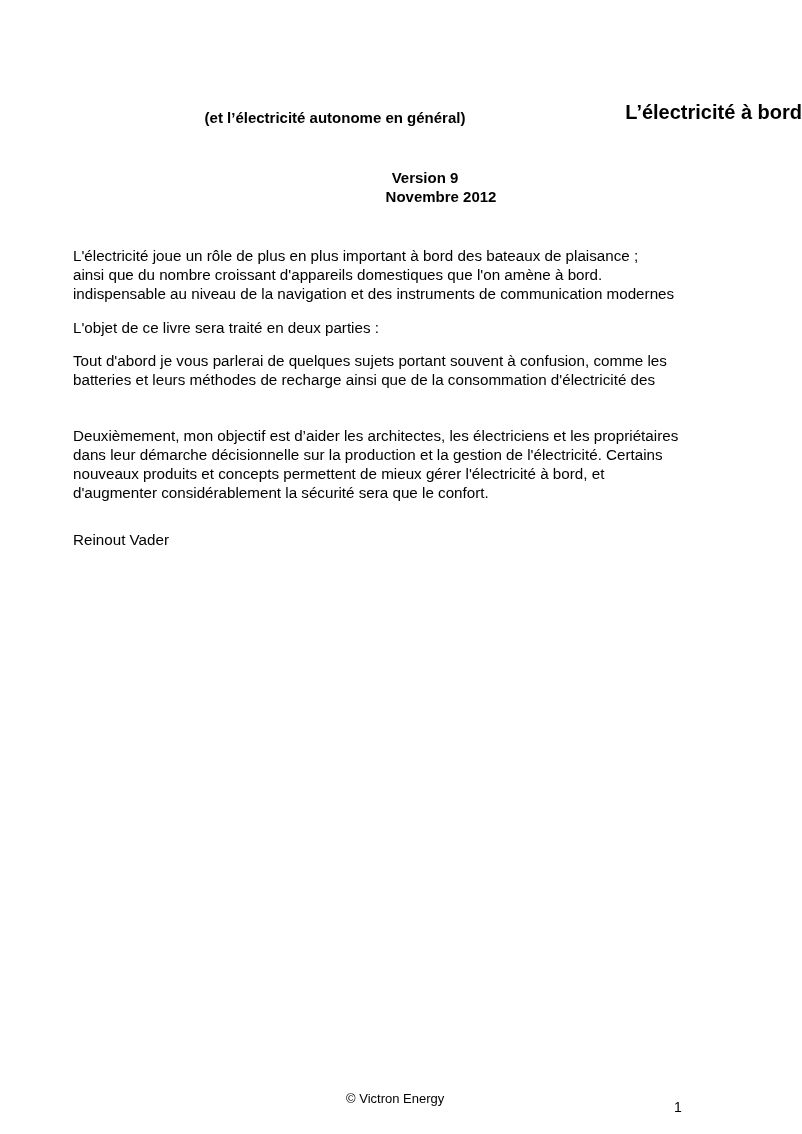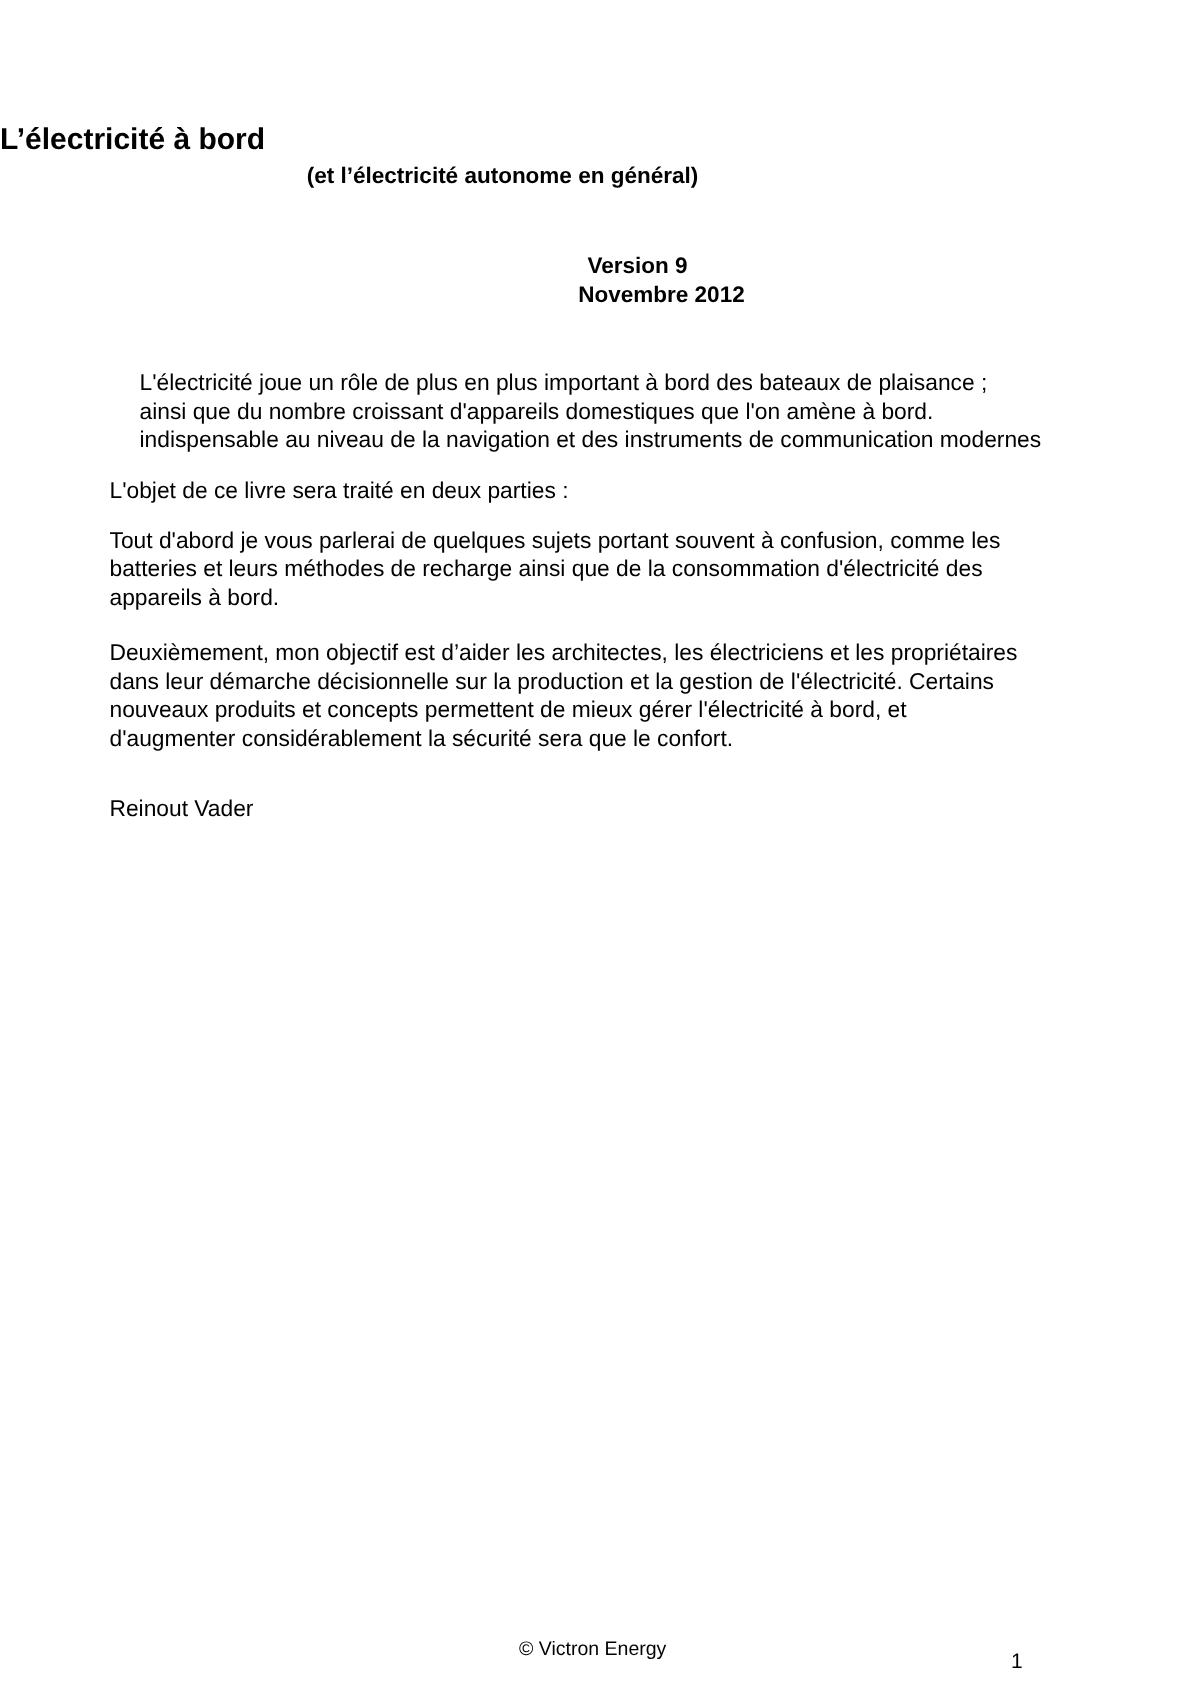--- a/index.html
+++ b/index.html
@@ -10,24 +10,24 @@
     body {
       width: 802px;
       height: 1134px;
       position: relative;
       overflow: hidden;
       font-family: "Liberation Sans", sans-serif;
       color: #000000;
     }
     .title {
       position: absolute;
-      top: 81px;
+      top: 100px;
       left: 0;
       width: 802px;
-      text-align: left;
+      text-align: right;
       font-weight: bold;
       font-size: 20px;
       line-height: 24px;
     }
     .subtitle {
       position: absolute;
       top: 108px;
       left: 0;
       width: 670px;
       text-align: center;
@@ -62,21 +62,21 @@
       left: 73px;
       width: 660px;
       font-size: 15.2px;
       line-height: 19px;
       margin: 0;
     }
     .line {
       display: block;
       white-space: nowrap;
     }
-    #p1 { top: 246px; margin-left: 20px; }
+    #p1 { top: 246px; }
     #p2 { top: 318px; }
     #p3 { top: 351px; }
     #p4 { top: 426px; }
     #author { top: 530px; }
     .footer {
       position: absolute;
       top: 1091px;
       left: 346px;
       font-size: 13px;
       line-height: 16px;
@@ -105,21 +105,20 @@
     <span class="line">indispensable au niveau de la navigation et des instruments de communication modernes</span>
   </p>
 
   <p class="para" id="p2">
     <span class="line">L'objet de ce livre sera traité en deux parties :</span>
   </p>
 
   <p class="para" id="p3">
     <span class="line">Tout d'abord je vous parlerai de quelques sujets portant souvent à confusion, comme les</span>
     <span class="line">batteries et leurs méthodes de recharge ainsi que de la consommation d'électricité des</span>
-    <span class="line">appareils à bord.</span>
   </p>
 
   <p class="para" id="p4">
     <span class="line">Deuxièmement, mon objectif est d’aider les architectes, les électriciens et les propriétaires</span>
     <span class="line">dans leur démarche décisionnelle sur la production et la gestion de l'électricité. Certains</span>
     <span class="line">nouveaux produits et concepts permettent de mieux gérer l'électricité à bord, et</span>
     <span class="line">d'augmenter considérablement la sécurité sera que le confort.</span>
   </p>
 
   <p class="para" id="author">Reinout Vader</p>

